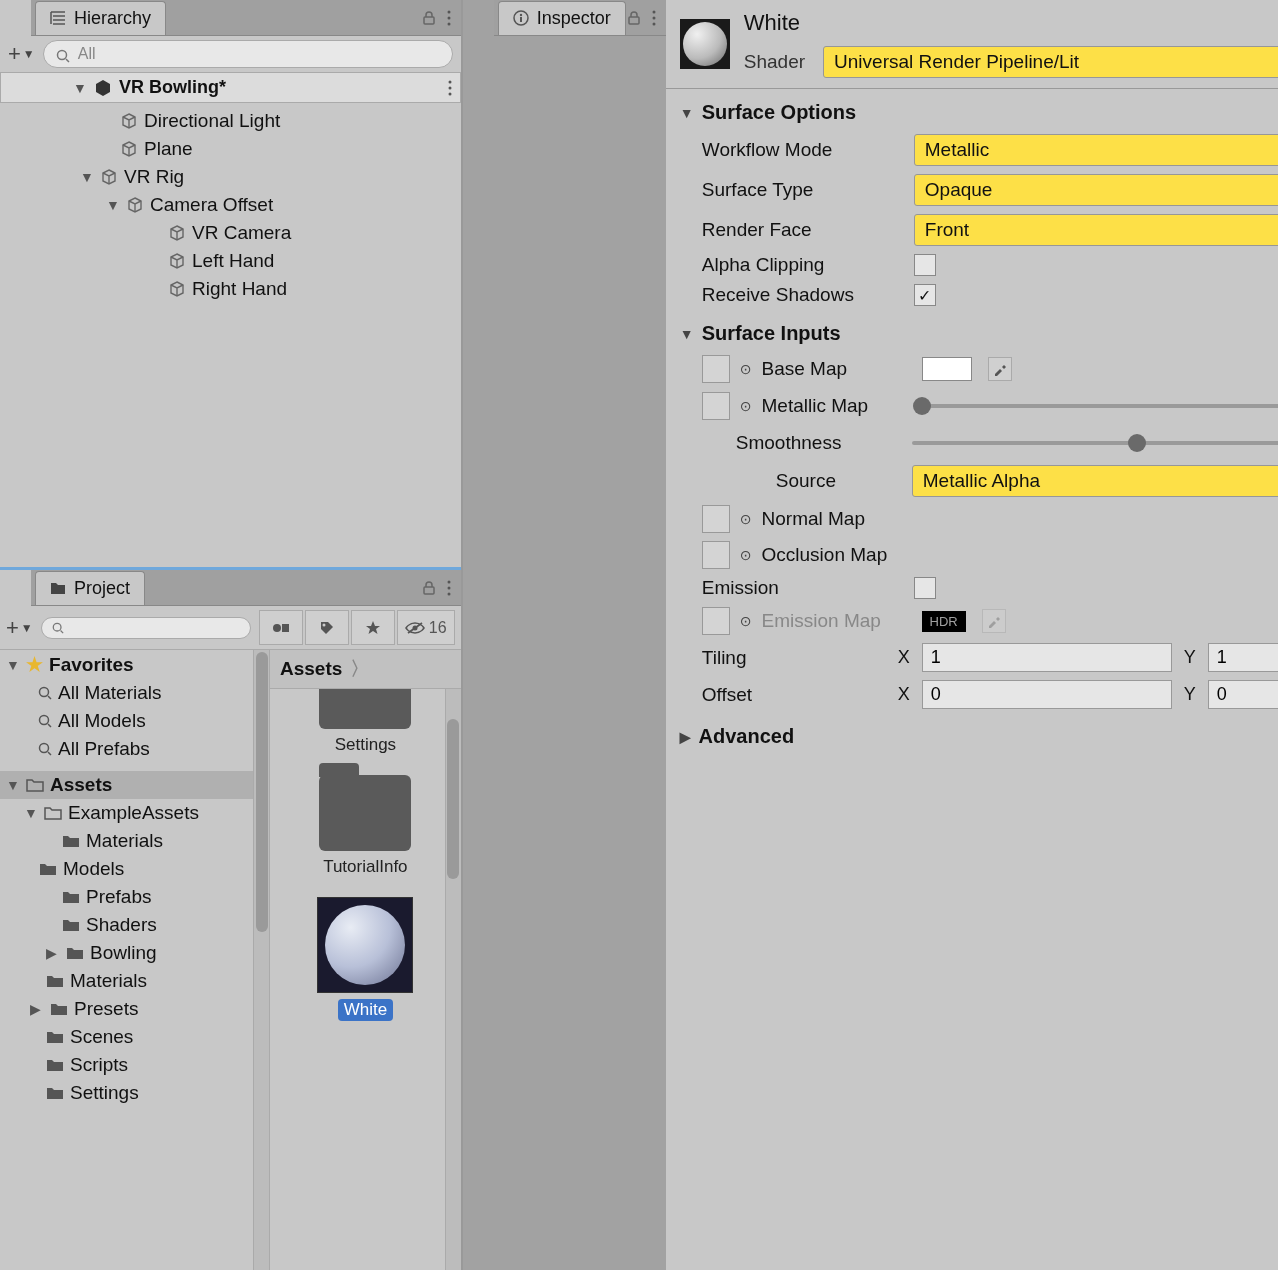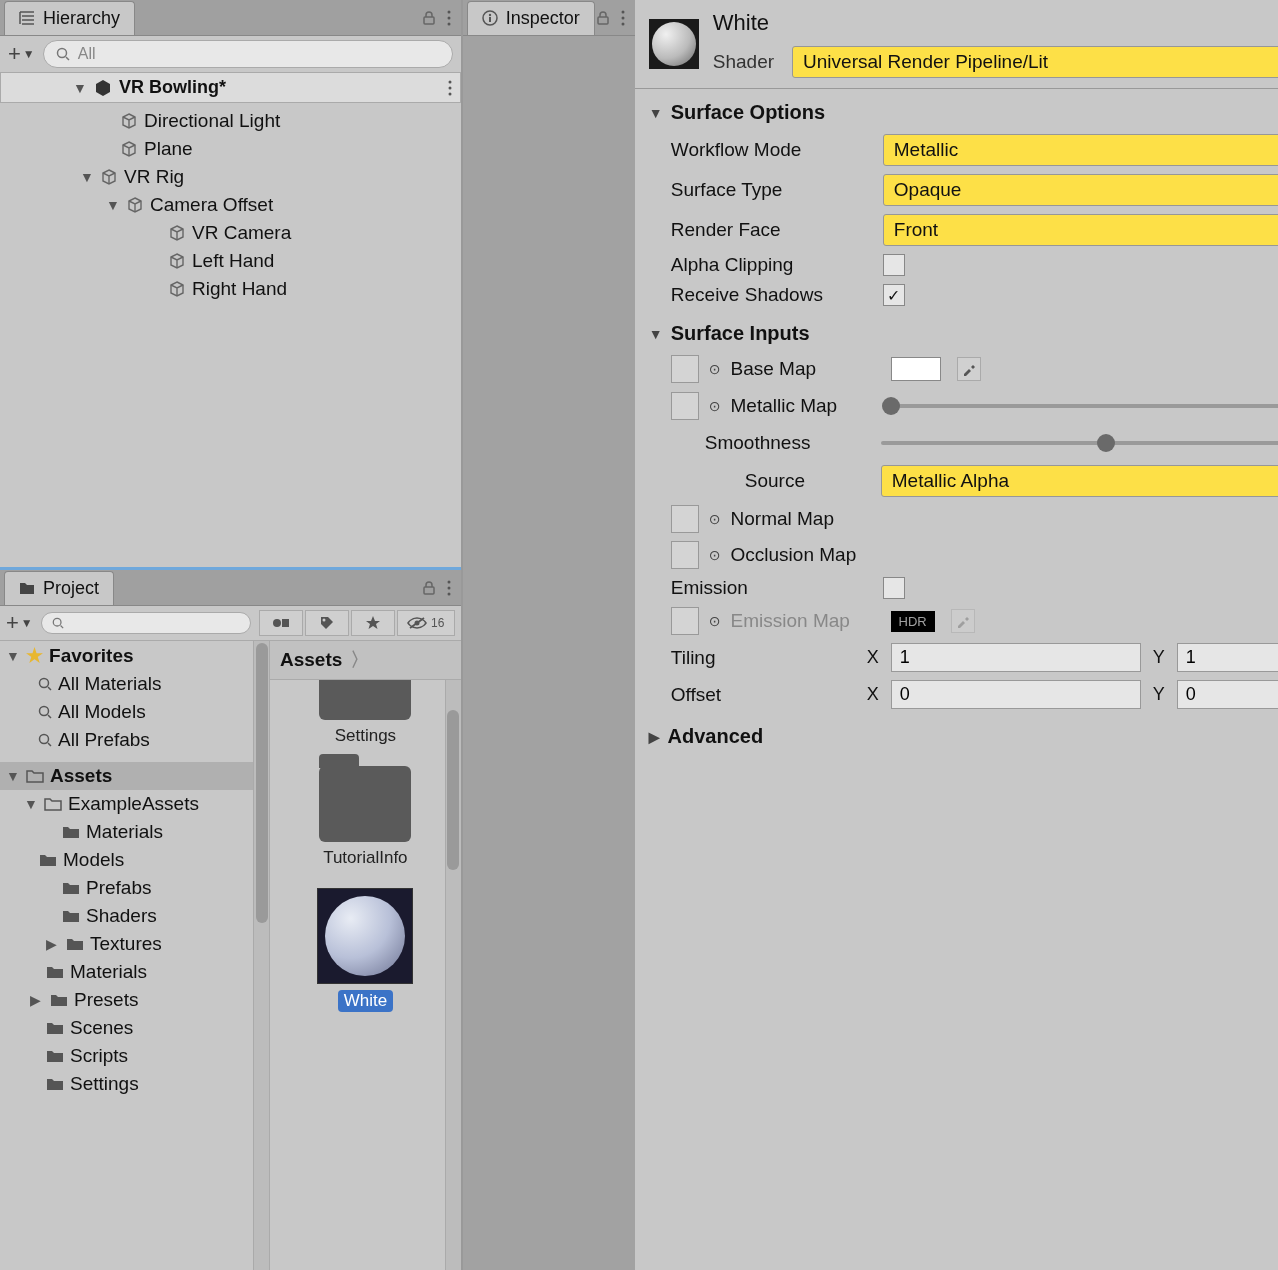--- a/index.html
+++ b/index.html
@@ -2,46 +2,46 @@
 <html><head>
 <meta charset="utf-8">
 <style>
   * { box-sizing: border-box; margin: 0; padding: 0; font-family: Arial, Helvetica, sans-serif; }
   body { background: #a2a2a2; width: 1278px; height: 1270px; overflow: hidden; font-size: 18px; color: #111; }
   .root { display: flex; height: 100%; width: 100%; }
   .left-col { width: 498px; display: flex; flex-direction: column; border-right: 2px solid #999; }
   .right-col { flex: 1; display: flex; flex-direction: row; border-radius: 16px; }
 
   
-  .panel-tabs { display: flex; align-items: center; height: 36px; background: #a0a0a0; border-bottom: 1px solid #888; }
+  .panel-tabs { display: flex; align-items: center; height: 36px; background: #a0a0a0; border-bottom: 1px solid #888; margin-left: 31px; }
   .panel-tab { background: #c8c8c8; padding: 6px 14px; display: flex; align-items: center; gap: 8px; font-size: 18px; border-top-left-radius: 4px; border-top-right-radius: 4px; border: 1px solid #888; border-bottom: none; margin-left: 4px; }
   .tab-spacer { flex: 1; }
   .tab-right-icons { display: flex; gap: 10px; padding-right: 10px; color: #555; }
   .icon { display: inline-flex; align-items: center; justify-content: center; }
 
   
   .hierarchy-panel { flex: 0 0 auto; background: #c8c8c8; display: flex; flex-direction: column; height: 570px; border-bottom: 3px solid #6fa8dc; }
   .toolbar-row { display: flex; align-items: center; gap: 8px; padding: 4px 8px; }
   .add-btn { display: flex; align-items: center; font-size: 22px; color: #444; gap: 2px; }
-  .search-input { flex: 1; background: #e8e8e8; border: 1px solid #aaa; border-radius: 14px; padding: 4px 12px; font-size: 16px; color: #555; display: flex; align-items: center; gap: 8px; }
+  .search-input { flex: 1; background: #e8e8e8; border: 1px solid #aaa; border-radius: 14px; padding: 4px 12px; font-size: 16px; color: #555; display: flex; align-items: flex-end; gap: 8px; }
   .scene-row { display: flex; align-items: center; padding: 4px 8px; background: #dcdcdc; border: 1px solid #aaa; gap: 6px; font-weight: bold; }
   .scene-row-spacer { flex: 1; }
   .tree { padding: 4px 0; }
   .tree-row { display: flex; align-items: center; gap: 6px; padding: 3px 0 3px 0; font-size: 19px; }
   .indent-1 { padding-left: 100px; }
   .indent-3 { padding-left: 148px; align-items: center; }
   .tree-arrow { width: 14px; color: #555; font-size: 14px; }
   .cube-icon { color: #666; }
 
   
   .project-panel { flex: 1; display: flex; flex-direction: column; background: #c8c8c8; }
   .project-toolbar { display: flex; align-items: center; gap: 8px; padding: 4px 6px; border-bottom: 1px solid #aaa; }
   .project-search { background: #e8e8e8; border: 1px solid #aaa; border-radius: 14px; padding: 4px 10px; font-size: 14px; width: 210px; display:flex; align-items:center; gap:6px; }
   .tool-icons { display: flex; gap: 2px; align-items: center; }
-  .tool-icon { width: 44px; height: 26px; border: 1px solid #aaa; background: #cfcfcf; display: flex; align-items: center; justify-content: center; color: #555; font-size: 12px; }
+  .tool-icon { width: 44px; height: 35px; border: 1px solid #aaa; background: #cfcfcf; display: flex; align-items: center; justify-content: center; color: #555; font-size: 16px; }
   .project-body { flex: 1; display: flex; }
   .project-tree-col { width: 270px; border-right: 1px solid #aaa; overflow: hidden; position: relative; }
   .project-tree-row { display: flex; align-items: center; gap: 6px; padding: 3px 6px; font-size: 19px; }
   .fav-header { font-weight: bold; }
   .selected-header { background: #b0b0b0; }
   .folder-icon { color: #555; }
   .star-icon { color: #e8b730; }
   .assets-col { flex: 1; display: flex; flex-direction: column; position: relative; background: #c8c8c8; }
   .assets-breadcrumb { display: flex; align-items: center; gap: 8px; padding: 6px 10px; font-weight: bold; font-size: 19px; border-bottom: 1px solid #aaa; background: #c1c1c1; }
   .assets-grid { flex: 1; padding: 0 10px; overflow: hidden; position: relative; }
@@ -390,21 +390,21 @@
               </span>
               <span>Shaders</span>
             </div>
           <div class="project-tree-row" style="padding-left:46px">
               <span class="tree-arrow">▶</span>
               <span class="folder-icon">
                 <svg width="18" height="14" viewBox="0 0 18 14">
                   <path d="M1 2h5l2 2h9v9H1z" fill="#555"></path>
                 </svg>
               </span>
-              <span>Textures</span>
+              <span>Bowling</span>
             </div>
           <div class="project-tree-row" style="padding-left:46px">
               <span class="folder-icon">
                 <svg width="18" height="14" viewBox="0 0 18 14">
                   <path d="M1 2h5l2 2h9v9H1z" fill="#555"></path>
                 </svg>
               </span>
               <span>Materials</span>
             </div>
           <div class="project-tree-row" style="padding-left:30px">

